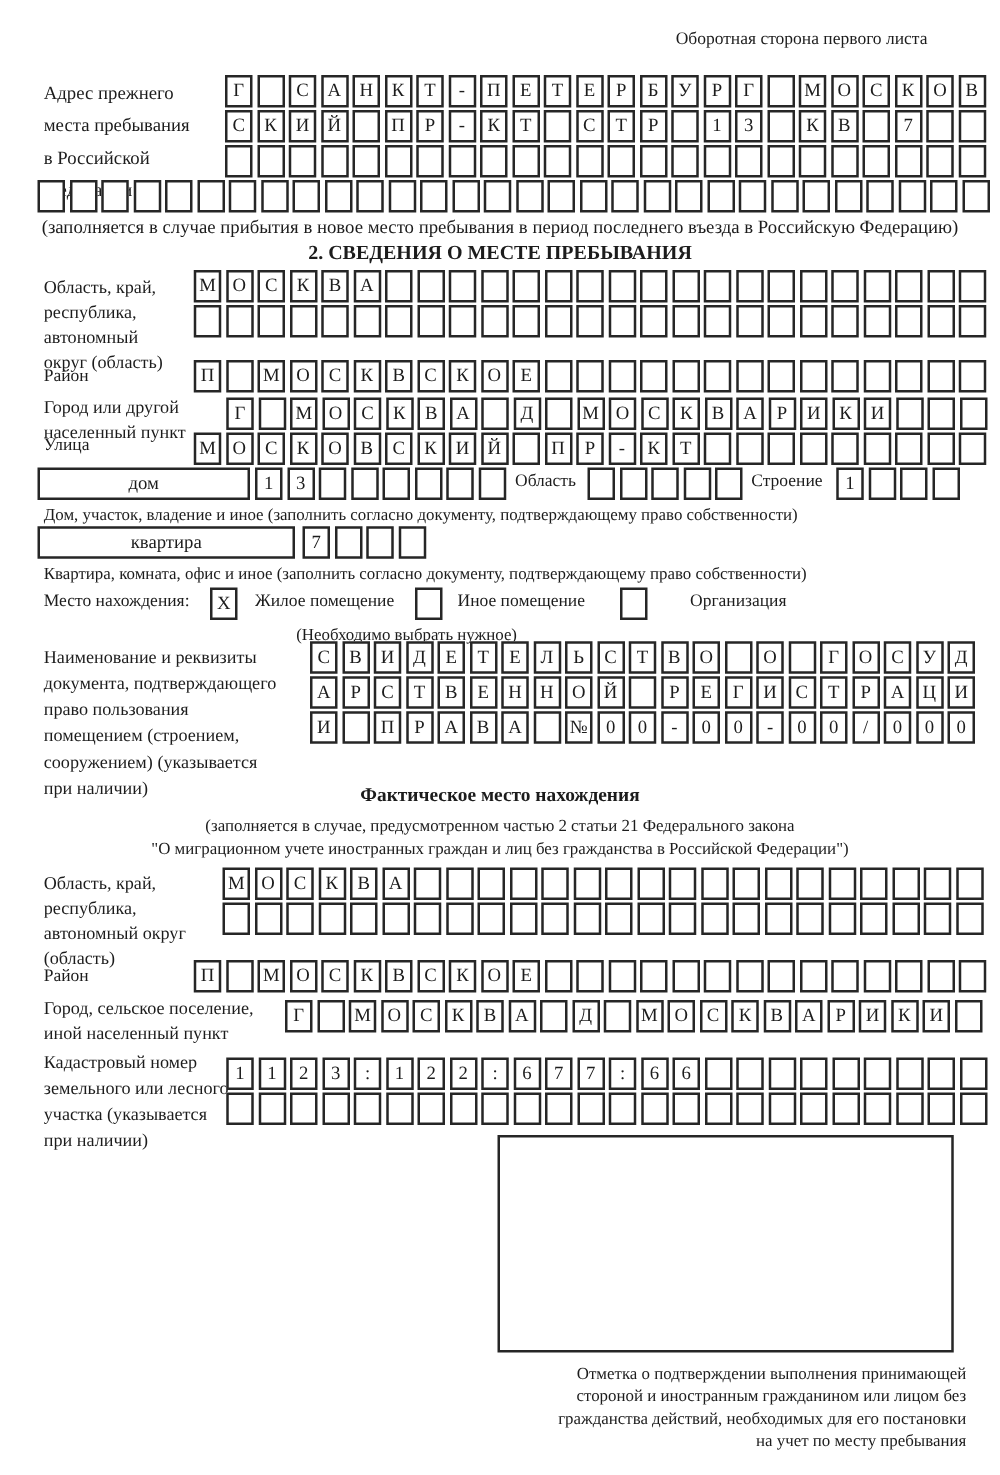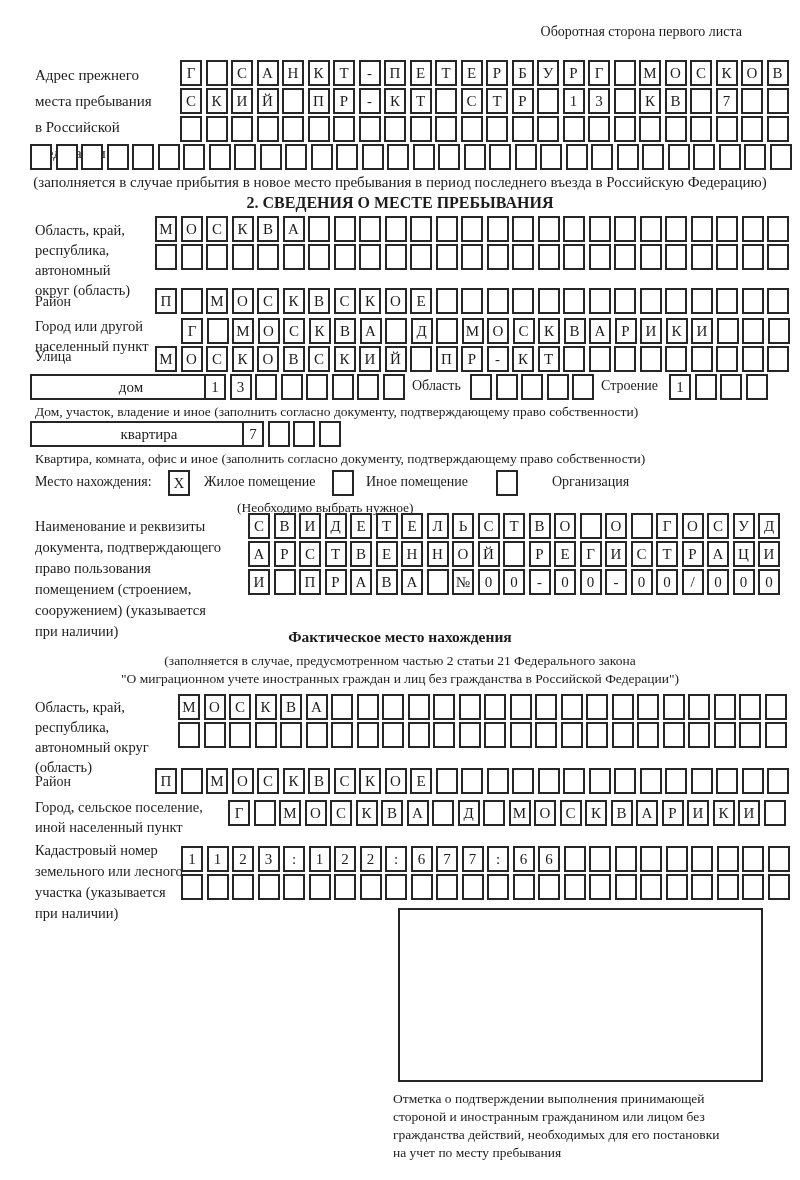--- a/index.html
+++ b/index.html
@@ -18,24 +18,24 @@
     flex:none;display:flex;align-items:center;justify-content:center;
     font-size:15px;line-height:1;background:#fff;
   }
   .note{font-size:15px;}
   .note-md{font-size:13.5px;}
   .center{left:0;width:800px;text-align:center;}
   .bold{font-weight:bold;}
   .title{font-size:16px;font-weight:bold;}
   .fieldrect{
     border:2px solid #262626;display:flex;align-items:center;justify-content:center;
-    font-size:15px;background:#fff;padding-left:16px;
+    font-size:15px;background:#fff;
   }
   .stamp{border:2px solid #262626;background:#fff;}
-  .cap{font-size:13.5px;line-height:18px;text-align:left;white-space:pre-line;}
+  .cap{font-size:13.5px;line-height:18px;text-align:right;white-space:pre-line;}
 </style>
 </head>
 <body>
 
 <div class="abs lbl-one" style="top:24px;right:58px;">Оборотная сторона первого листа</div>
 
 <div class="abs lbl-lg" style="top:62px;left:35px;width:150px;">Адрес прежнего
 места пребывания
 в Российской
 Федерации</div>

